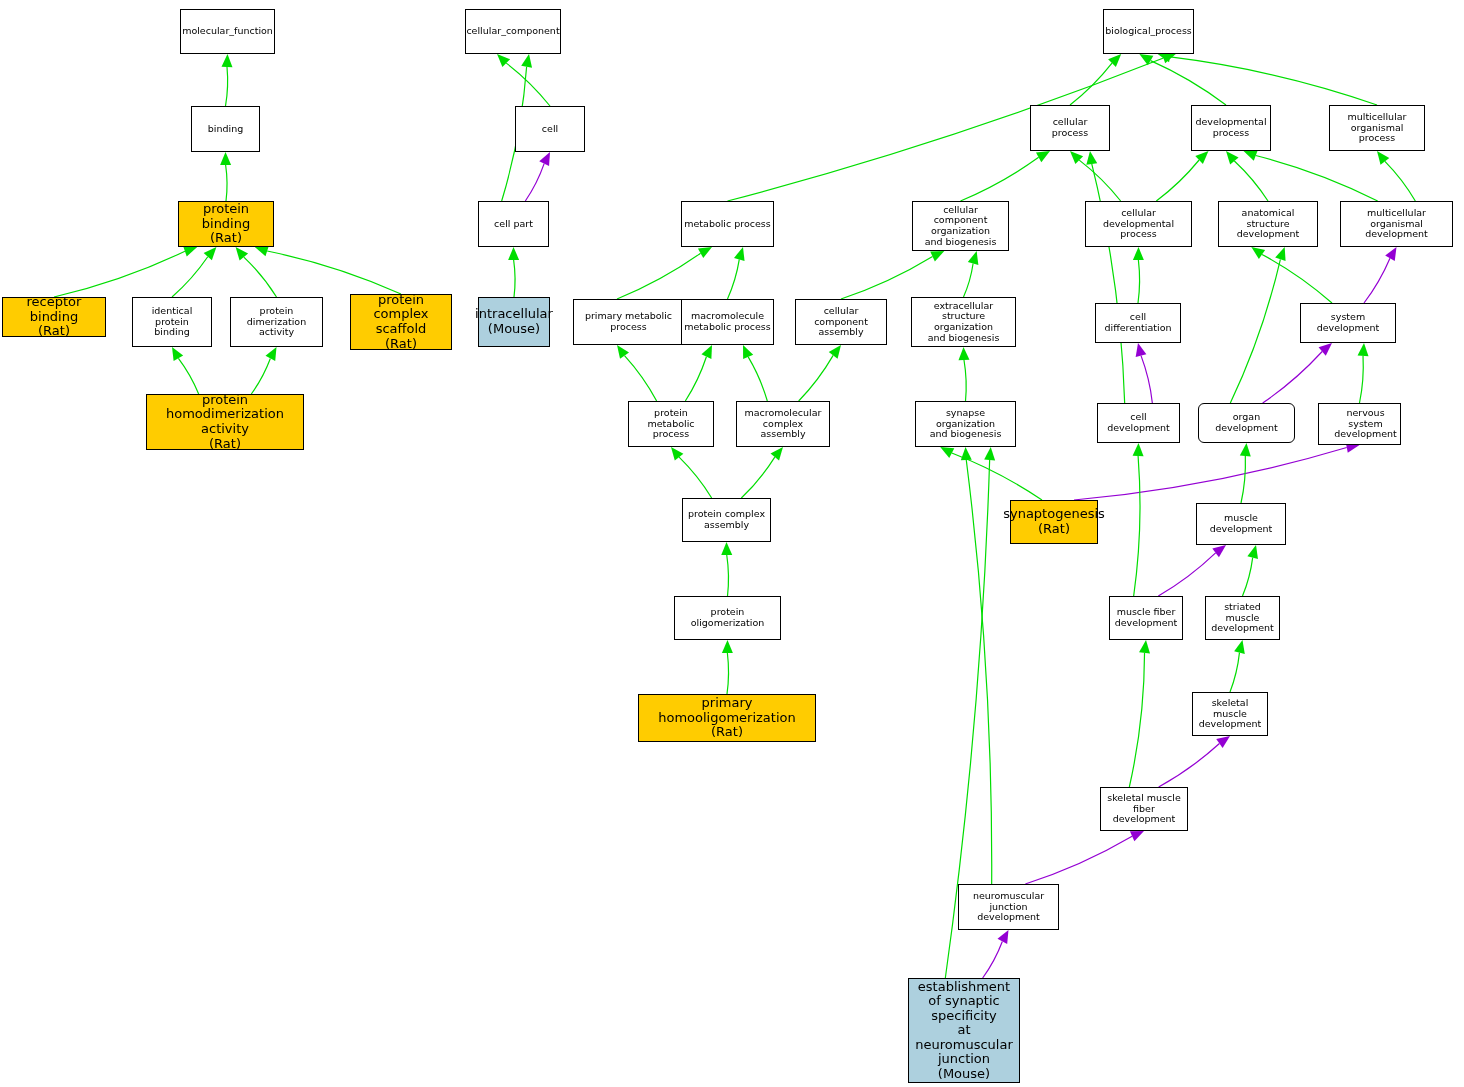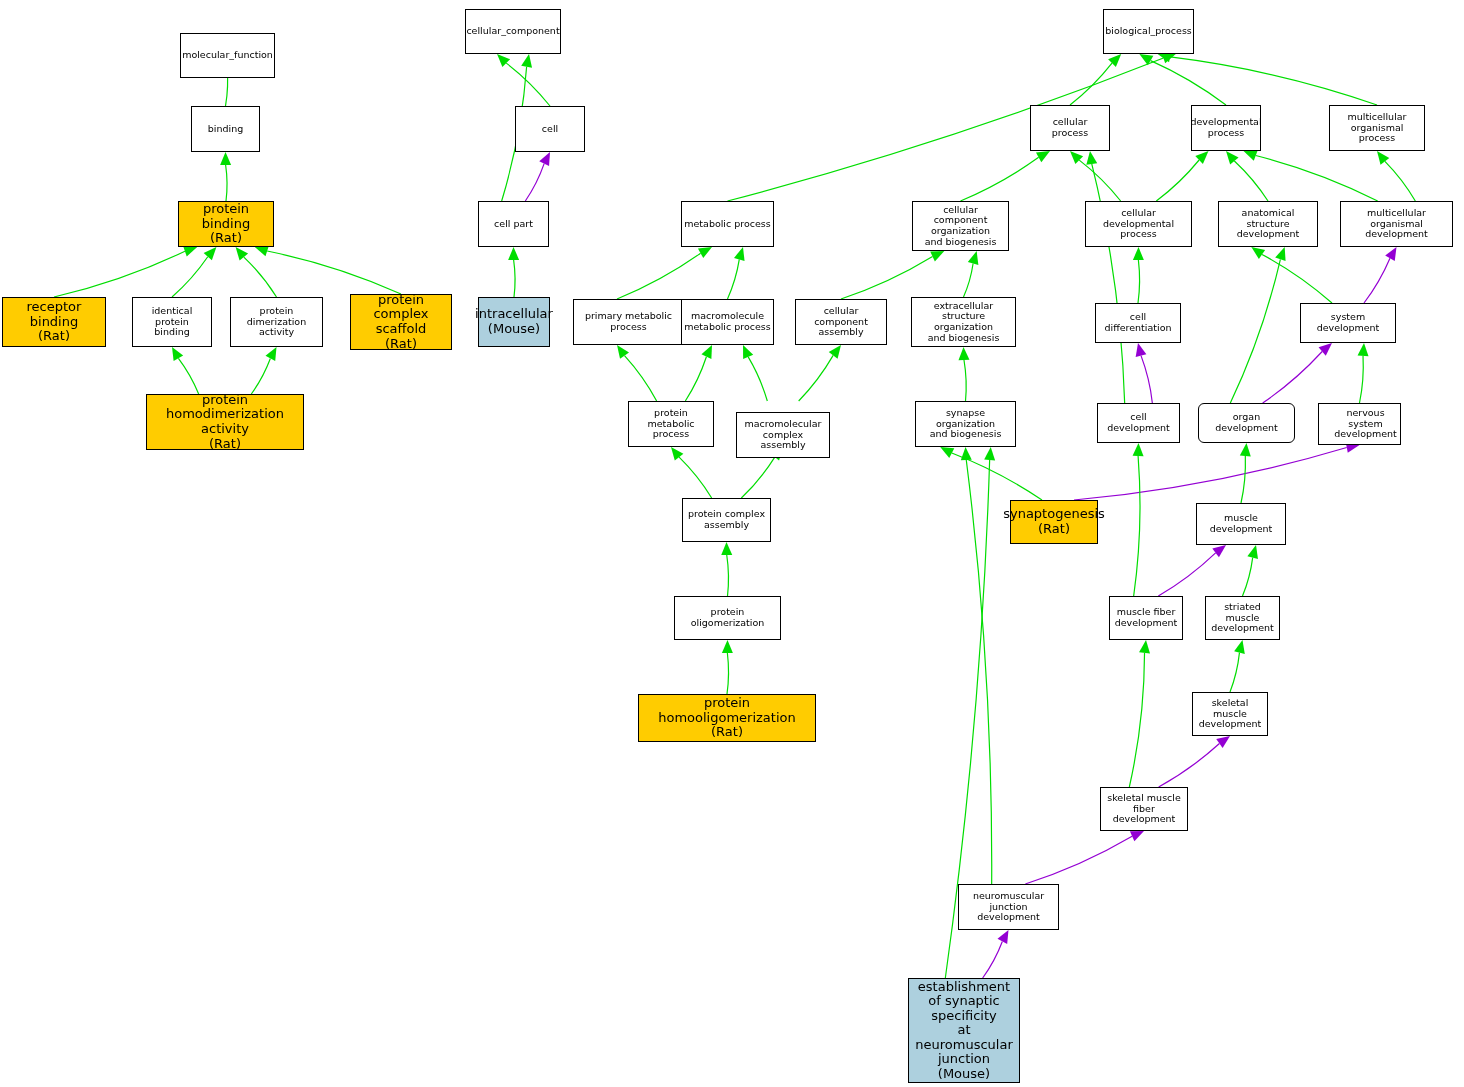--- a/index.html
+++ b/index.html
@@ -127,31 +127,31 @@
       <path d="M 991.6666666666666 884 Q 992.9468138914073 671.151586171849 966.2770217161835 459.9767575785548" fill="none" stroke="#00DD00" stroke-width="1.2"></path>
       <polygon points="965.5,447 971.7671883840336,459.64801762170794 960.7868550483335,460.3054975354016" fill="#00DD00"></polygon>
       <path d="M 1025.3333333333333 884 Q 1081.3817137793876 866.0840566734385 1132.1300942254418 836.30144668021" fill="none" stroke="#9400D3" stroke-width="1.2"></path>
       <polygon points="1144,831 1134.3730139747613,841.3233298925231 1129.8871744761223,831.2795634678969" fill="#9400D3"></polygon>
       <path d="M 945.3333333333334 978 Q 981.436812243346 720.1694246837405 989.6421490400363 459.95270883832825" fill="none" stroke="#00DD00" stroke-width="1.2"></path>
       <polygon points="990.75,447 995.1221412408676,460.4214150136975 984.1621568392051,459.48400266295897" fill="#00DD00"></polygon>
       <path d="M 982.6666666666666 978 Q 994.9028696940228 961.0153668480951 1002.3390727213789 941.4474003628571" fill="none" stroke="#9400D3" stroke-width="1.2"></path>
       <polygon points="1008.5,930 1007.1822036441262,944.0539465191969 997.4959417986316,938.8408542065174" fill="#9400D3"></polygon>
     </svg>
   <div id="nodes">
-      <div class="node small " style="left: 180px; top: 9px; width: 95px; height: 45px; margin-top: 24px;">
+      <div class="node small " style="left: 180px; top: 9px; width: 95px; height: 45px;">
         <span class="lbl">molecular_function</span>
       </div>
       <div class="node small " style="left: 191px; top: 106px; width: 69px; height: 46px;">
         <span class="lbl">binding</span>
       </div>
       <div class="node big gold" style="left: 178px; top: 201px; width: 96px; height: 46px;">
         <span class="lbl">protein binding
 (Rat)</span>
       </div>
-      <div class="node big gold" style="left: 2px; top: 297px; width: 104px; height: 50px;">
+      <div class="node big gold" style="left: 2px; top: 297px; width: 104px; height: 40px;">
         <span class="lbl">receptor binding
 (Rat)</span>
       </div>
       <div class="node small " style="left: 132px; top: 297px; width: 80px; height: 50px;">
         <span class="lbl">identical protein
 binding</span>
       </div>
       <div class="node small " style="left: 230px; top: 297px; width: 93px; height: 50px;">
         <span class="lbl">protein dimerization
 activity</span>
@@ -178,21 +178,21 @@
       <div class="node big blue" style="left: 478px; top: 297px; width: 72px; height: 50px;">
         <span class="lbl">intracellular
 (Mouse)</span>
       </div>
       <div class="node small " style="left: 1103px; top: 9px; width: 91px; height: 45px;">
         <span class="lbl">biological_process</span>
       </div>
       <div class="node small " style="left: 1030px; top: 105px; width: 80px; height: 46px;">
         <span class="lbl">cellular process</span>
       </div>
-      <div class="node small " style="left: 1191px; top: 105px; width: 70px; height: 46px;">
+      <div class="node small " style="left: 1191px; top: 105px; width: 80px; height: 46px;">
         <span class="lbl">developmental
 process</span>
       </div>
       <div class="node small " style="left: 1329px; top: 105px; width: 96px; height: 46px;">
         <span class="lbl">multicellular
 organismal process</span>
       </div>
       <div class="node small " style="left: 681px; top: 201px; width: 93px; height: 46px;">
         <span class="lbl">metabolic process</span>
       </div>
@@ -233,21 +233,21 @@
       <div class="node small " style="left: 1095px; top: 303px; width: 86px; height: 40px;">
         <span class="lbl">cell differentiation</span>
       </div>
       <div class="node small " style="left: 1300px; top: 303px; width: 96px; height: 40px;">
         <span class="lbl">system development</span>
       </div>
       <div class="node small " style="left: 628px; top: 401px; width: 86px; height: 46px;">
         <span class="lbl">protein metabolic
 process</span>
       </div>
-      <div class="node small " style="left: 736px; top: 412px; width: 94px; height: 46px;">
+      <div class="node small " style="left: 736px; top: 401px; width: 94px; height: 46px;">
         <span class="lbl">macromolecular
 complex assembly</span>
       </div>
       <div class="node small " style="left: 915px; top: 401px; width: 101px; height: 46px;">
         <span class="lbl">synapse organization
 and biogenesis</span>
       </div>
       <div class="node small " style="left: 1097px; top: 403px; width: 83px; height: 40px;">
         <span class="lbl">cell development</span>
       </div>
@@ -278,21 +278,21 @@
       </div>
       <div class="node small " style="left: 1205px; top: 596px; width: 75px; height: 44px;">
         <span class="lbl">striated muscle
 development</span>
       </div>
       <div class="node small " style="left: 1192px; top: 692px; width: 76px; height: 44px;">
         <span class="lbl">skeletal muscle
 development</span>
       </div>
       <div class="node big gold" style="left: 638px; top: 694px; width: 178px; height: 48px;">
-        <span class="lbl">protein homooligomerization
+        <span class="lbl">primary homooligomerization
 (Rat)</span>
       </div>
       <div class="node small " style="left: 1100px; top: 787px; width: 88px; height: 44px;">
         <span class="lbl">skeletal muscle
 fiber development</span>
       </div>
       <div class="node small " style="left: 958px; top: 884px; width: 101px; height: 46px;">
         <span class="lbl">neuromuscular
 junction development</span>
       </div>

